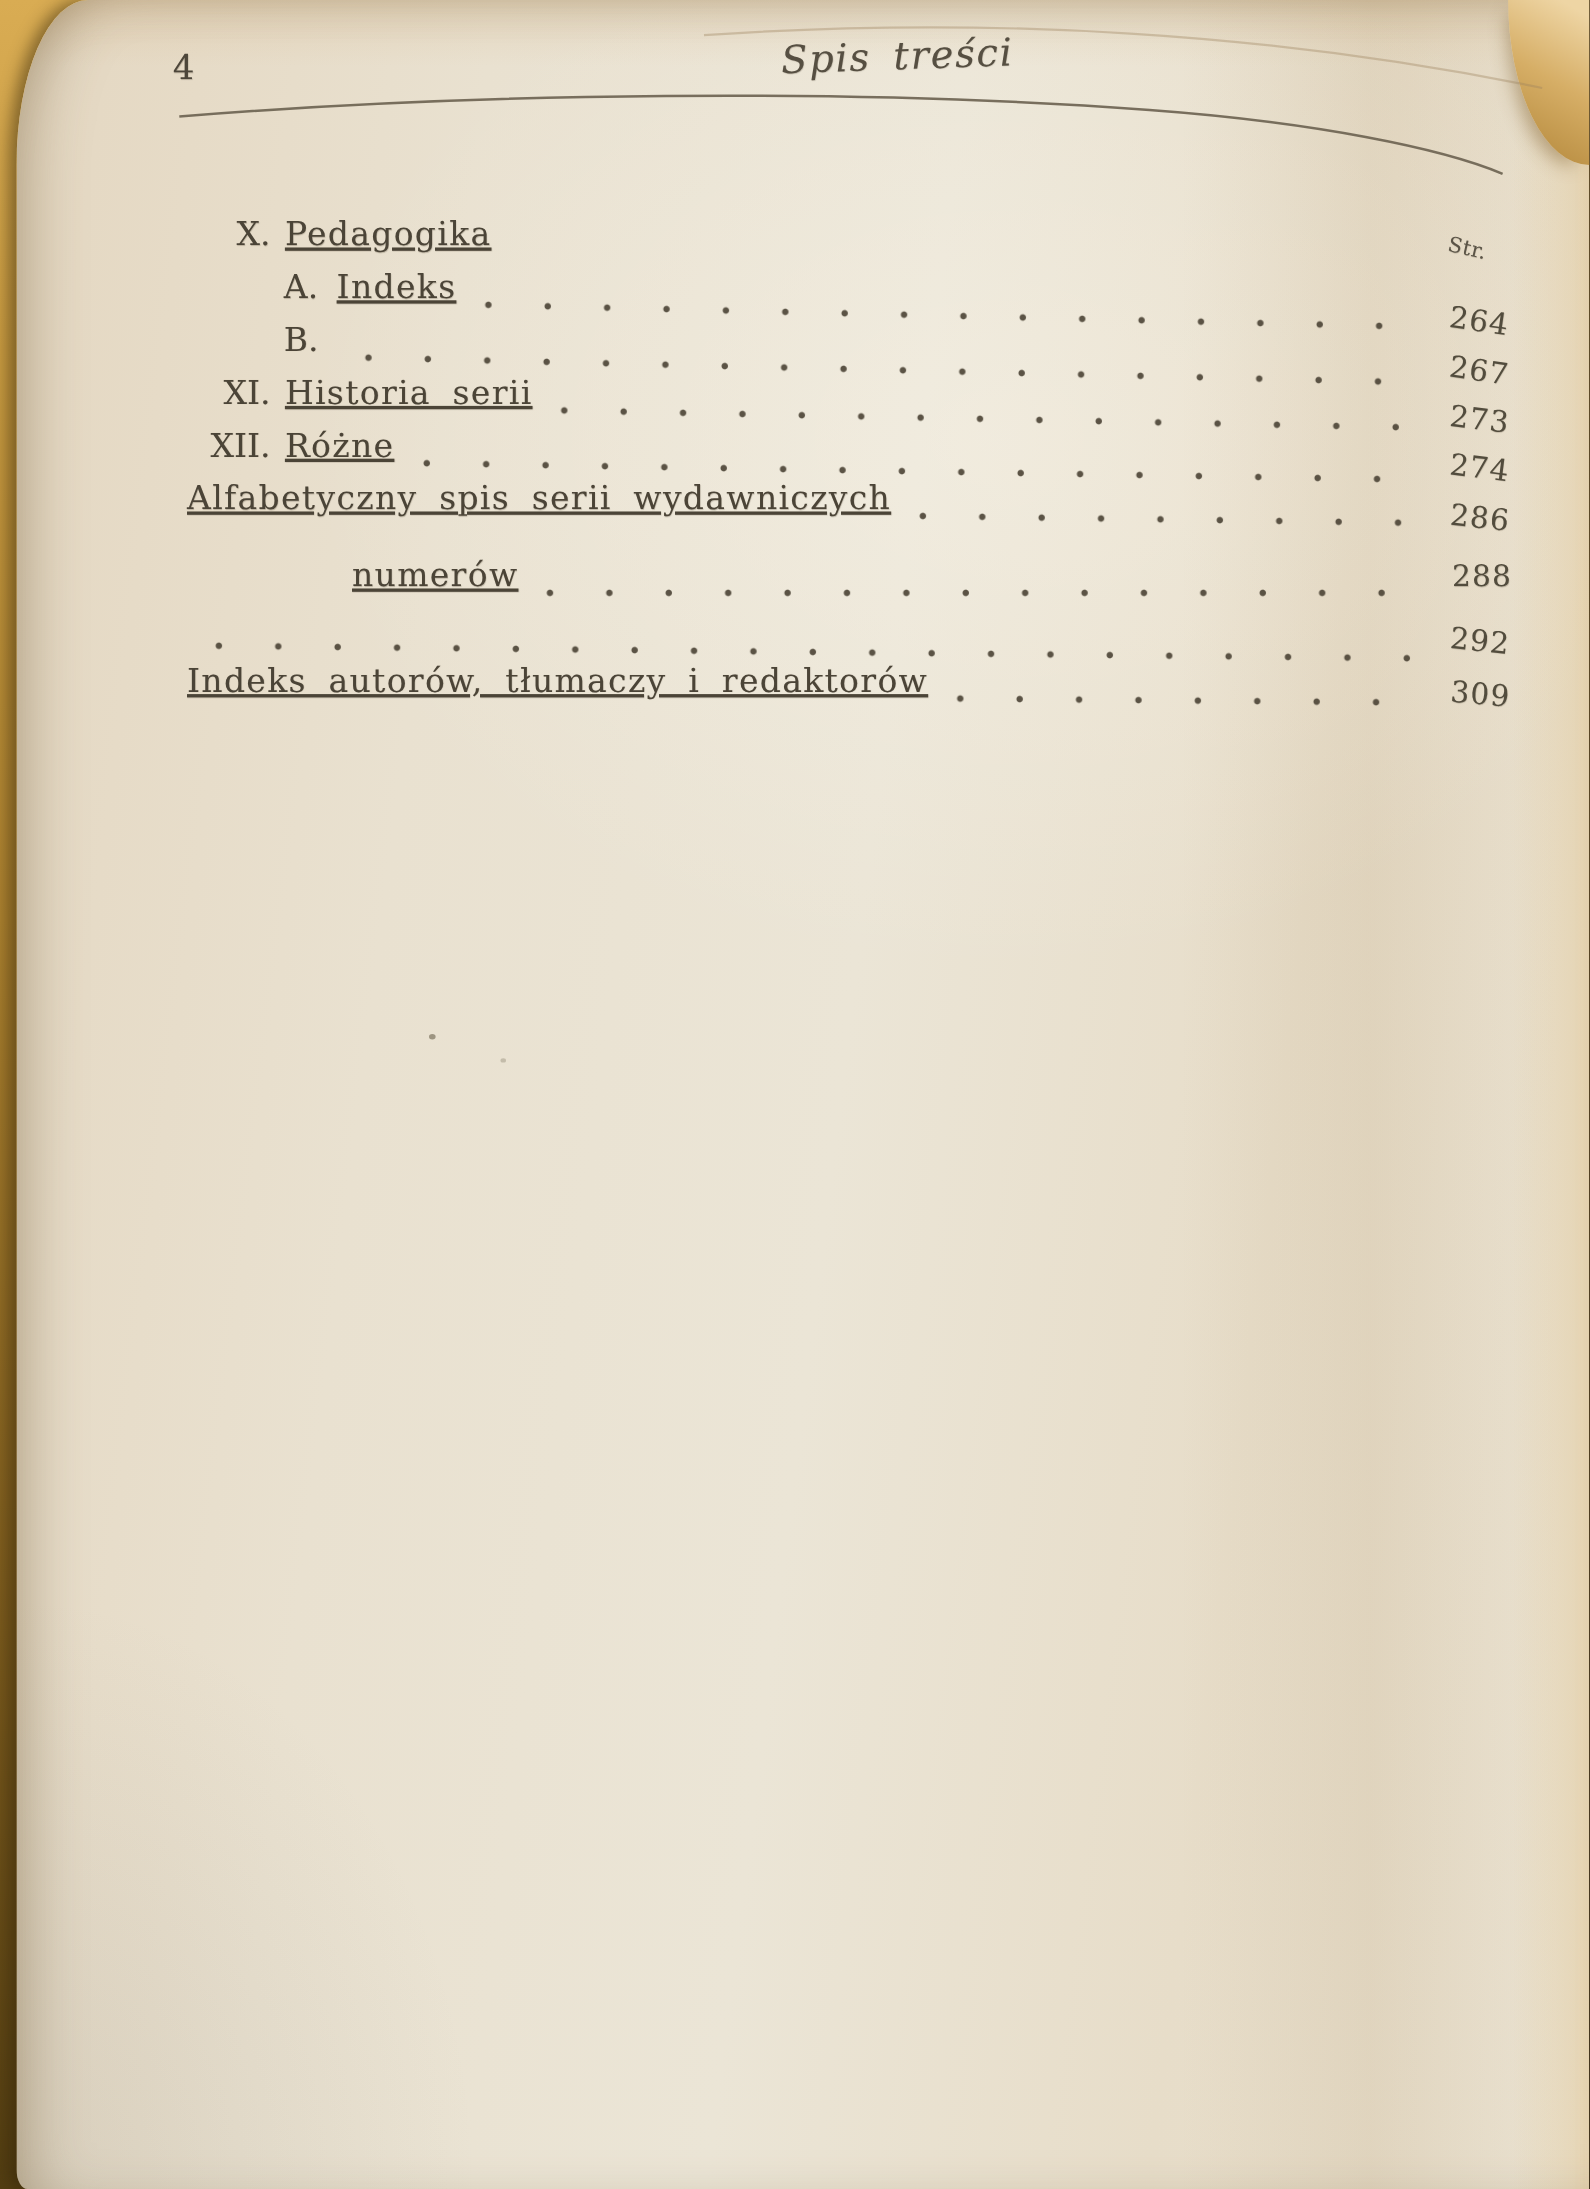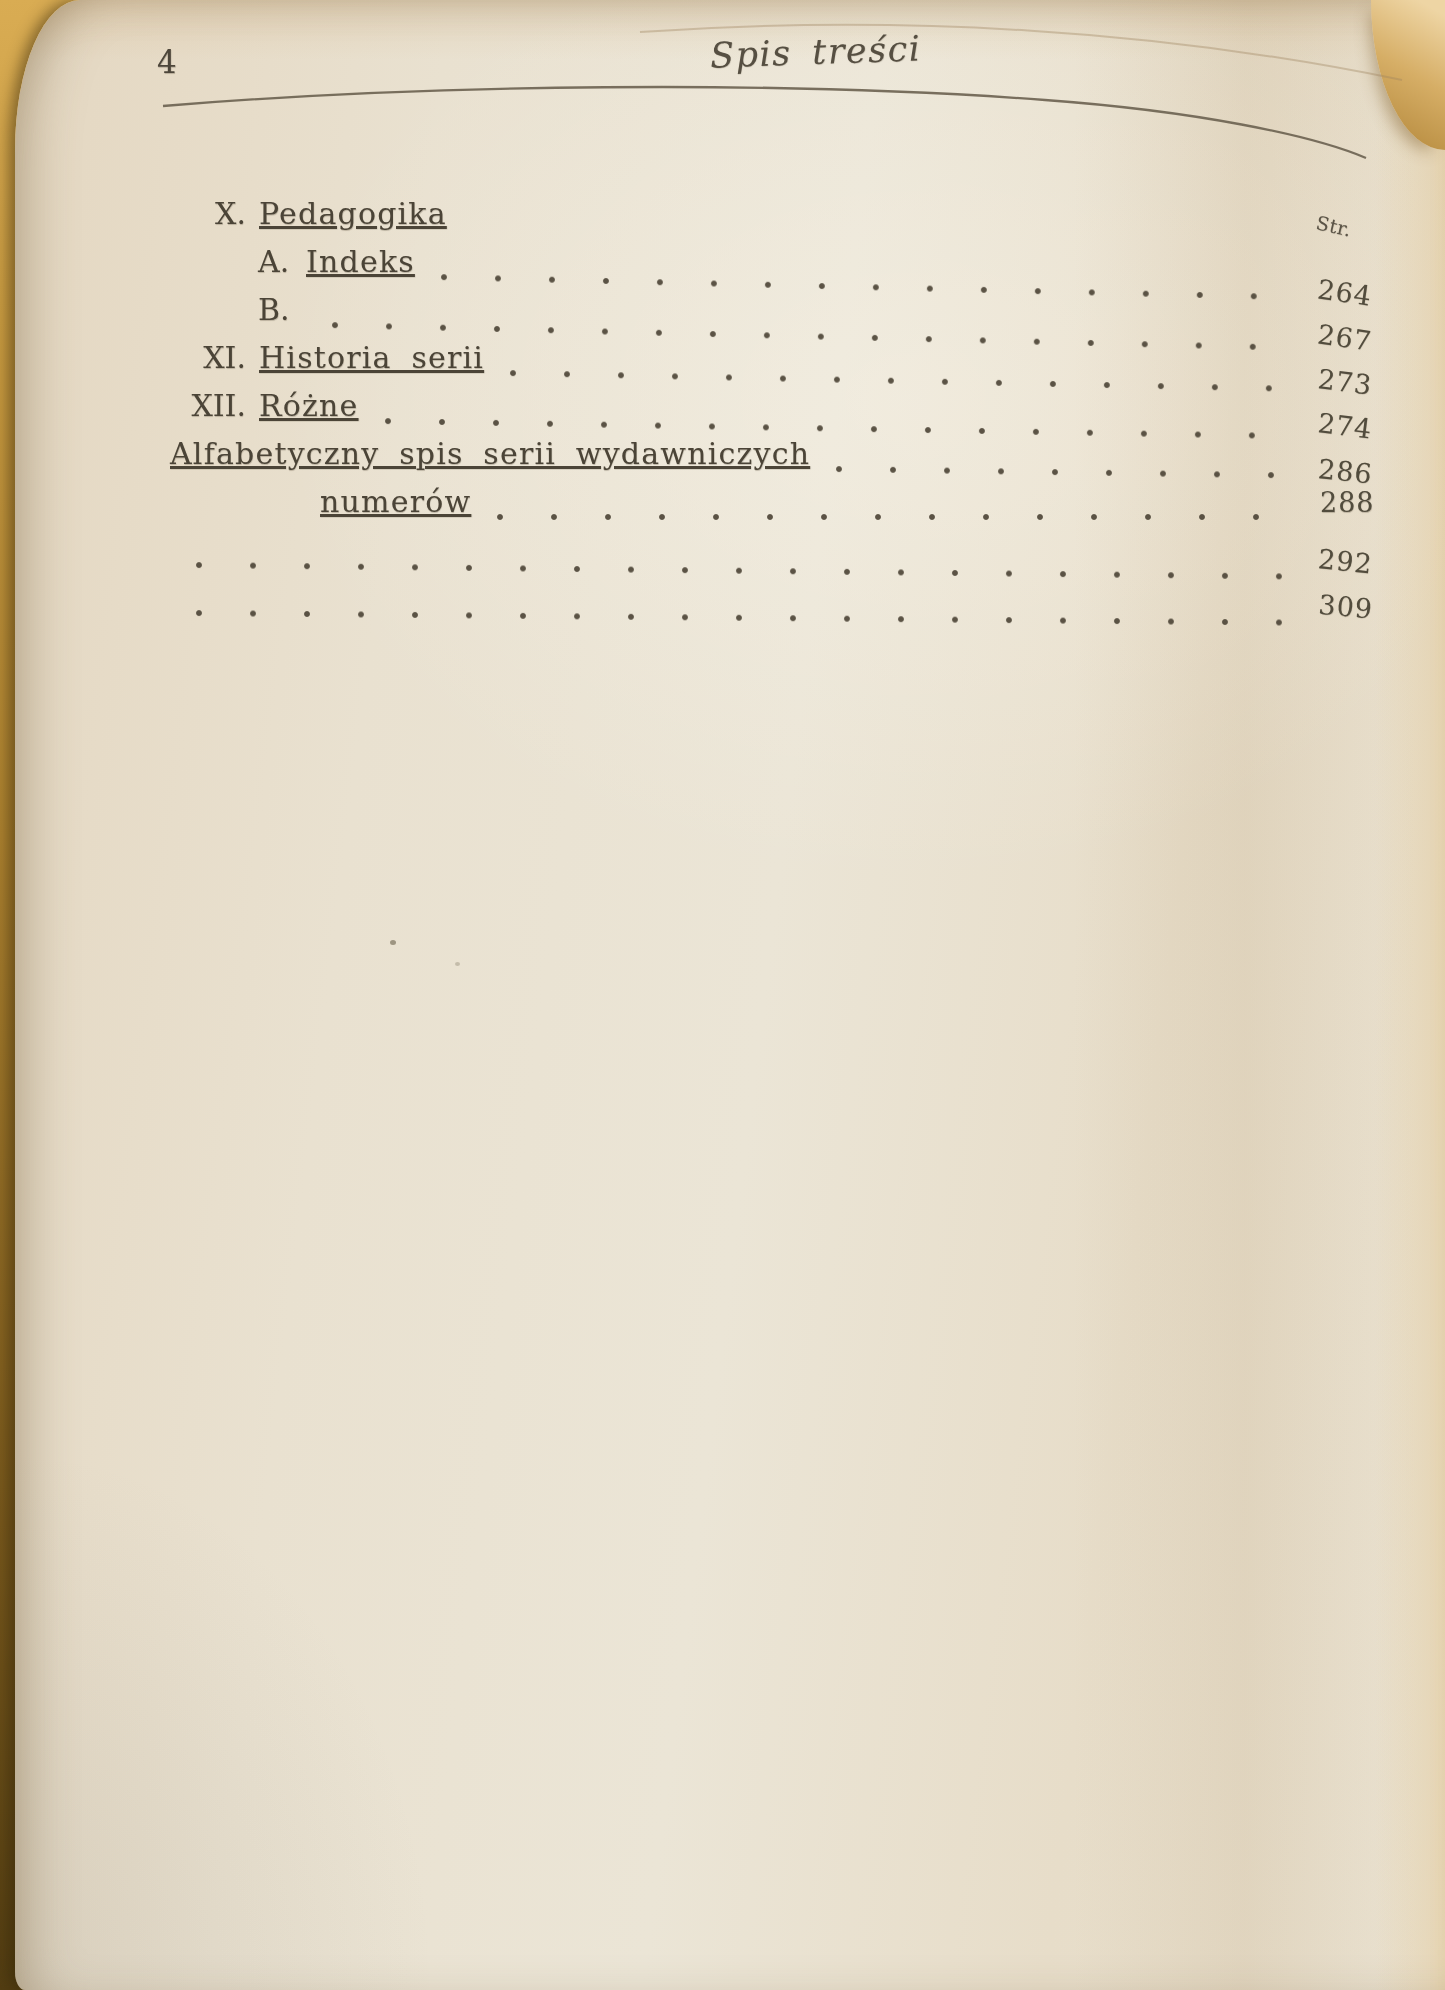--- a/index.html
+++ b/index.html
@@ -40,21 +40,21 @@
   .running-title{position:absolute;left:710px;top:32px;z-index:3;font-size:35px;font-style:italic;
          color:#564f42;letter-spacing:1.5px;word-spacing:8px;transform:rotate(-2deg);
          text-shadow:.4px .5px .8px rgba(80,70,52,.30);}
 
   .toc{position:absolute;left:170px;top:196px;width:1245px;z-index:3;color:#4b4437;
        text-shadow:.4px .5px .7px rgba(80,70,52,.28);}
   .row{display:flex;align-items:baseline;height:48px;font-size:30px;}
   .row .title{white-space:nowrap;letter-spacing:1.2px;word-spacing:9px;text-decoration:underline;}
   .lv1 .label{flex:0 0 76px;text-align:right;margin-right:13px;}
   .lv2{padding-left:88px;} .lv2 .label{flex:0 0 34px;margin-right:14px;}
-  .lv3{padding-left:150px;}
+  .lv3{padding-left:150px;margin-top:22px;}
   .leader{flex:1 1 auto;align-self:flex-end;height:14px;margin:0 12px 8px 22px;
     background-image:radial-gradient(circle at 7px 7px,rgba(78,70,56,.92) 2.4px,rgba(78,70,56,0) 3.4px);
     background-size:54px 14px;background-repeat:repeat-x;transform-origin:0 50%;}
   .leader.blank{background:none;}
   .num{flex:0 0 95px;padding-left:10px;font-size:27px;letter-spacing:1px;color:#524c3d;transform-origin:0 0;}
   .num.str{font-size:19px;letter-spacing:.5px;color:#5a5346;transform:rotate(13deg) translateY(3px);}
 
   .toc .row:nth-child(2) .num{transform:translateY(25px) rotate(8deg);}
   .toc .row:nth-child(3) .num{transform:translateY(22px) rotate(8deg);}
   .toc .row:nth-child(4) .num{transform:translateY(19px) rotate(7deg);}
@@ -142,20 +142,21 @@
     </div>
 
     <div class="row lv0">
       <span class="label"></span>
       <span class="leader"></span>
       <span class="num">292</span>
     </div>
 
     <div class="row lv0">
       <span class="label"></span>
+      <span class="title">Indeks autorów, tłumaczy i redaktorów</span>
       <span class="leader"></span>
       <span class="num">309</span>
     </div>
 
   </div>
 
   <div class="speck s1"></div>
   <div class="speck s2"></div>
 </div>
 

